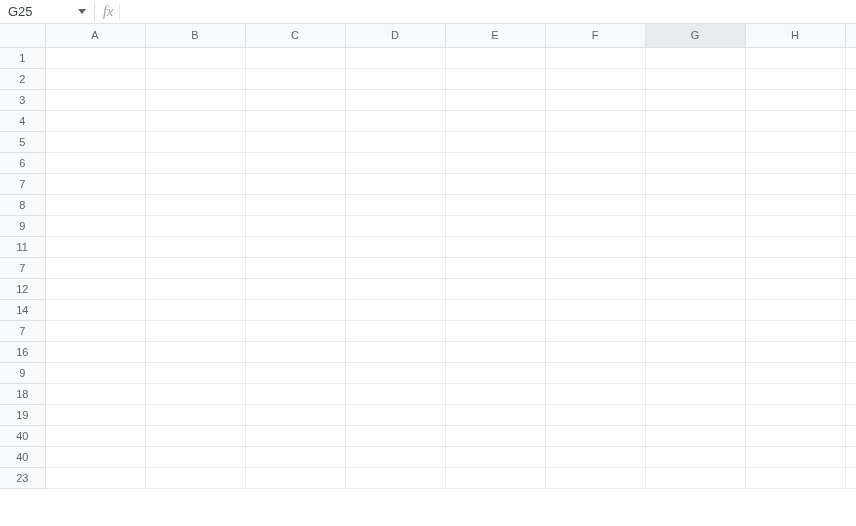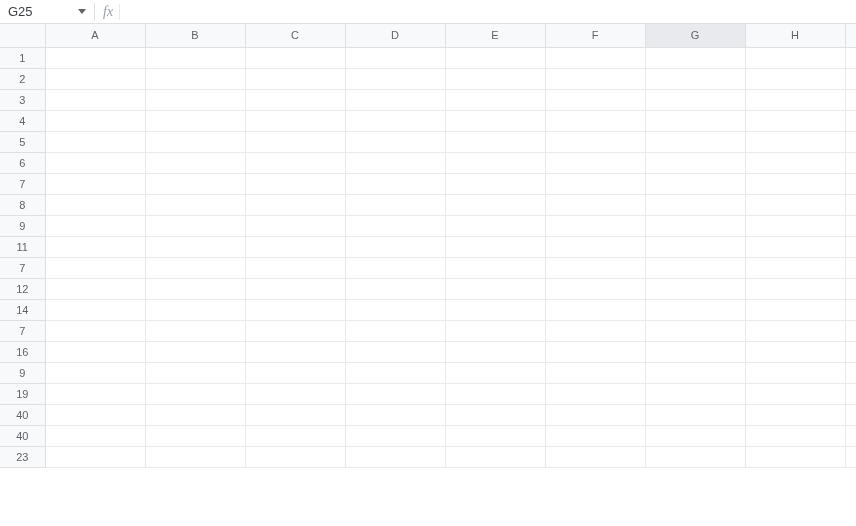--- a/index.html
+++ b/index.html
@@ -351,20 +351,32 @@
           <td class="cell"></td>
           <td class="cell"></td>
           <td class="cell"></td>
           <td class="cell"></td>
           <td class="cell"></td>
           <td class="cell"></td>
           <td class="cell"></td>
           <td class="cell last"></td>
         </tr>
         <tr>
+          <th class="rowhead">18</th>
+          <td class="cell"></td>
+          <td class="cell"></td>
+          <td class="cell"></td>
+          <td class="cell"></td>
+          <td class="cell"></td>
+          <td class="cell"></td>
+          <td class="cell"></td>
+          <td class="cell"></td>
+          <td class="cell last"></td>
+        </tr>
+        <tr>
           <th class="rowhead">19</th>
           <td class="cell"></td>
           <td class="cell"></td>
           <td class="cell"></td>
           <td class="cell"></td>
           <td class="cell"></td>
           <td class="cell"></td>
           <td class="cell"></td>
           <td class="cell"></td>
           <td class="cell last"></td>

